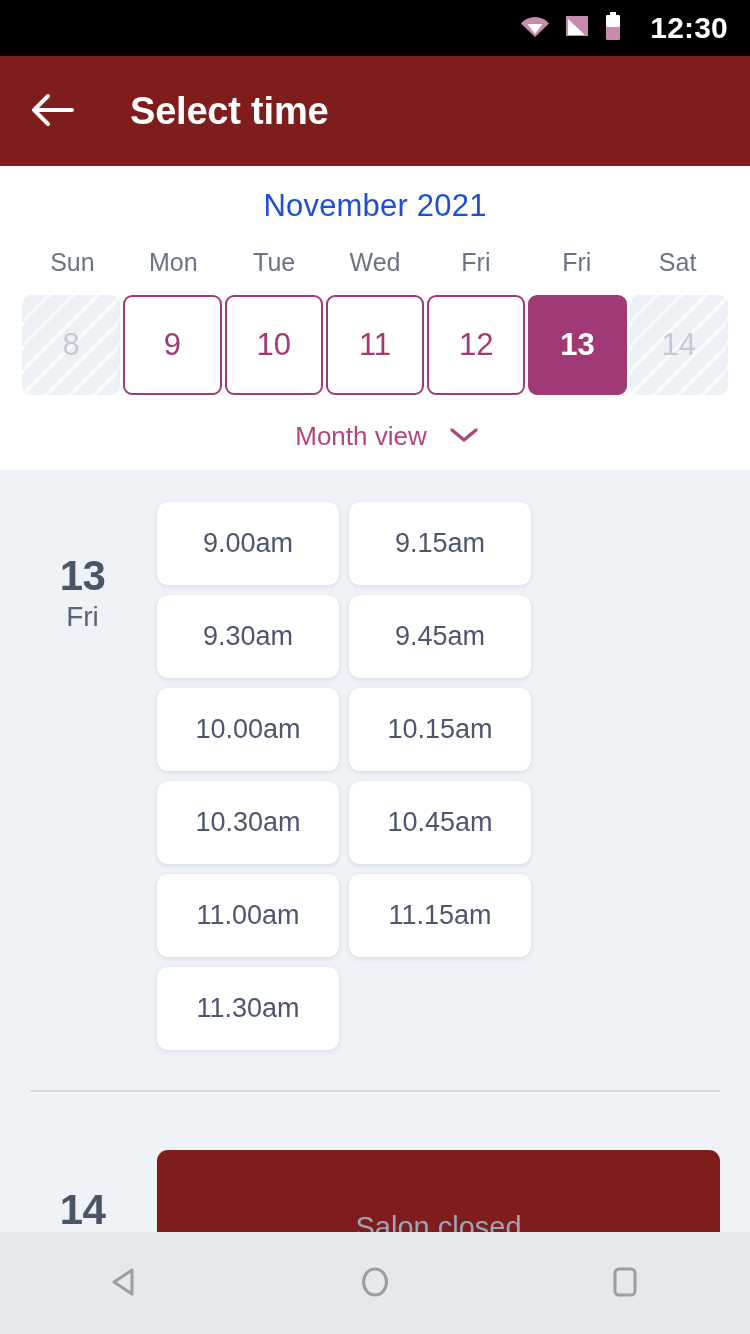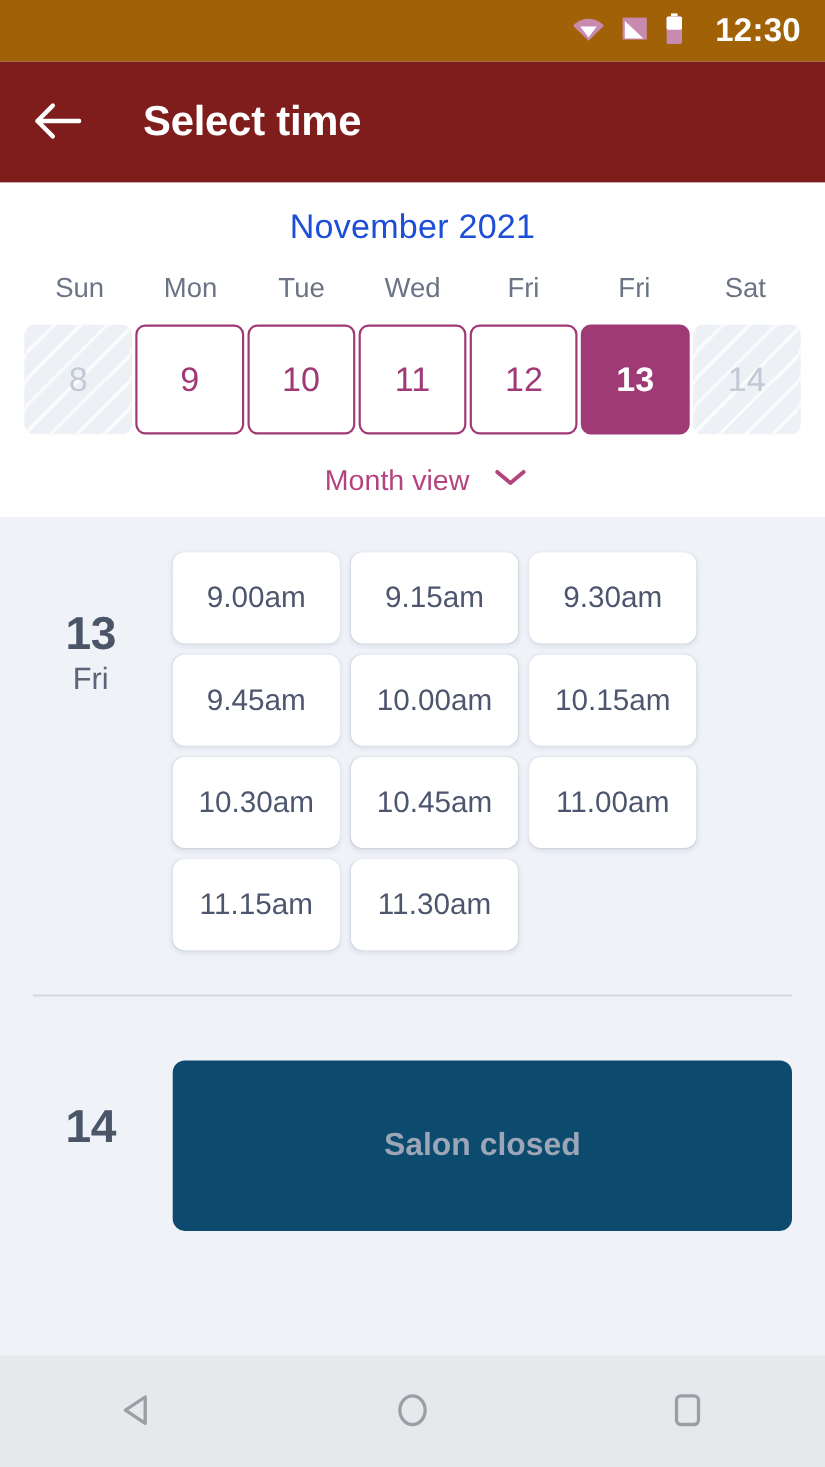--- a/index.html
+++ b/index.html
@@ -21,21 +21,21 @@
     width: 750px;
     height: 1334px;
     display: flex;
     flex-direction: column;
     background: #EFF2F7;
   }
 
   
   .statusbar {
     height: 56px;
-    background: #a16207;
+    background: #000000;
     display: flex;
     align-items: center;
     justify-content: flex-end;
     padding: 0 22px 0 0;
     flex: 0 0 auto;
   }
   .status-icons {
     display: flex;
     align-items: center;
     gap: 14px;
@@ -193,21 +193,21 @@
   }
 
   .slots-grid {
     flex: 1 1 auto;
     display: flex;
     flex-wrap: wrap;
     gap: 10px 10px;
     padding-left: 22px;
   }
   .slot {
-    width: 152px;
+    width: 182px;
     height: 83px;
     background: #ffffff;
     border-radius: 11px;
     display: flex;
     align-items: center;
     justify-content: center;
     font-size: 27px;
     color: #4D566E;
     cursor: pointer;
     border: none;
@@ -218,28 +218,27 @@
   .divider {
     height: 2px;
     background: #D5DAE1;
     margin: 40px 30px 0 30px;
   }
 
   .closed-card {
     flex: 1 1 auto;
     margin-left: 22px;
     height: 155px;
-    background: #0c4a6e;
+    background: #7f1d1d;
     border-radius: 11px;
     display: flex;
     align-items: center;
     justify-content: center;
     font-size: 29px;
     color: #9DA6B6;
-    font-weight: bold;
   }
   .day-block.closed-block {
     padding-top: 58px;
   }
   .day-block.closed-block .day-label { padding-top: 38px; }
 
   
   .navbar {
     height: 102px;
     background: #E6E9EC;

